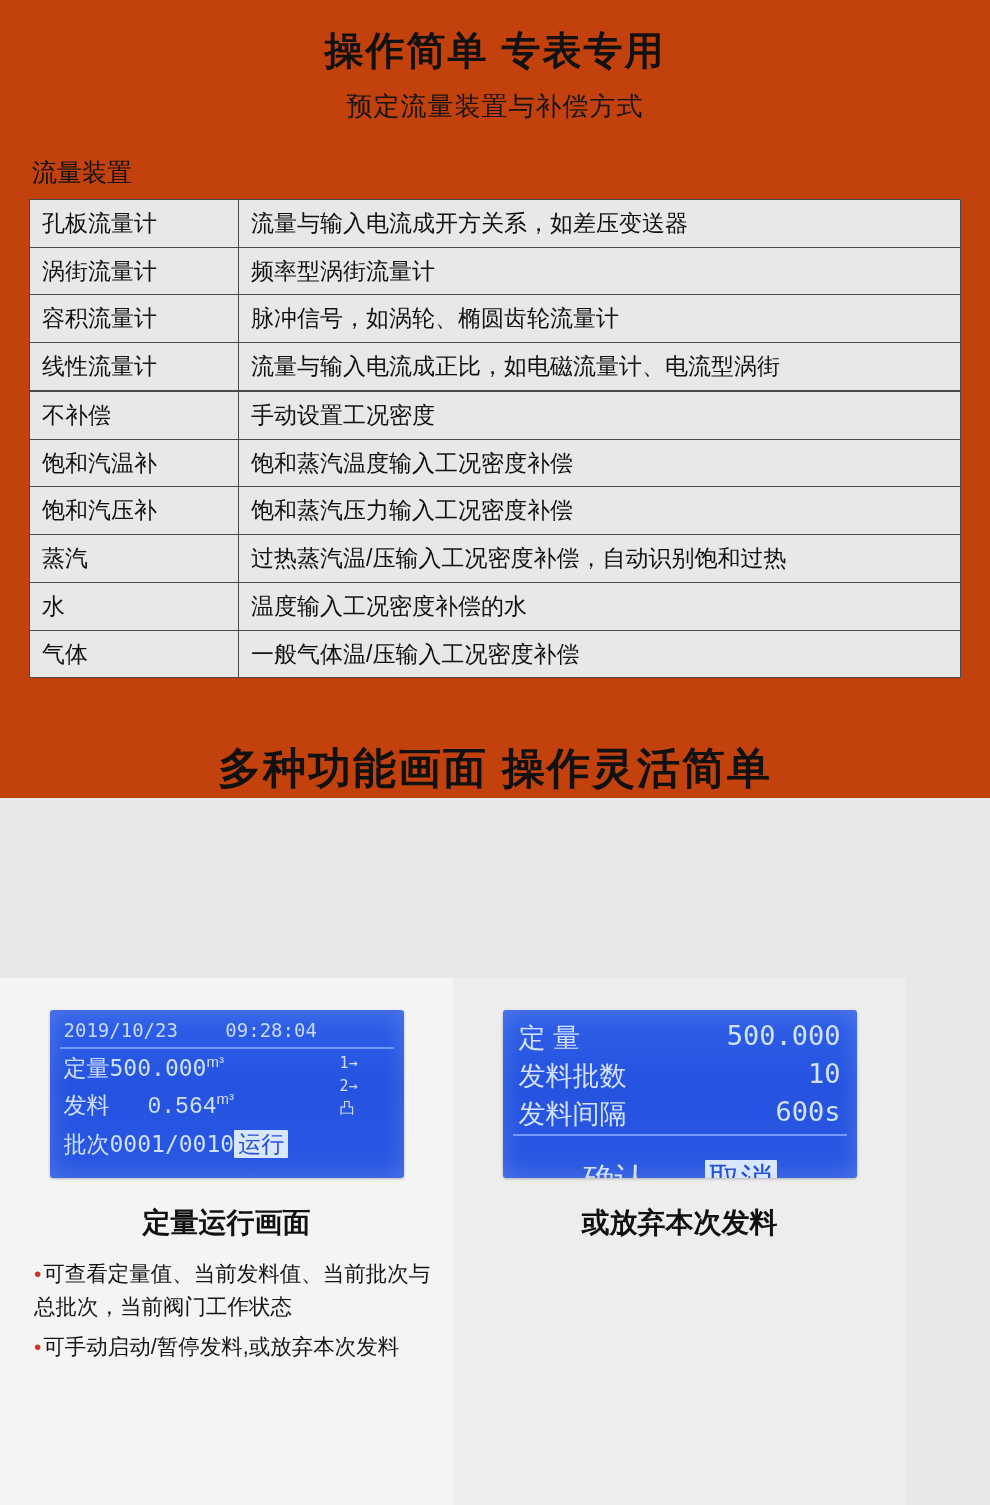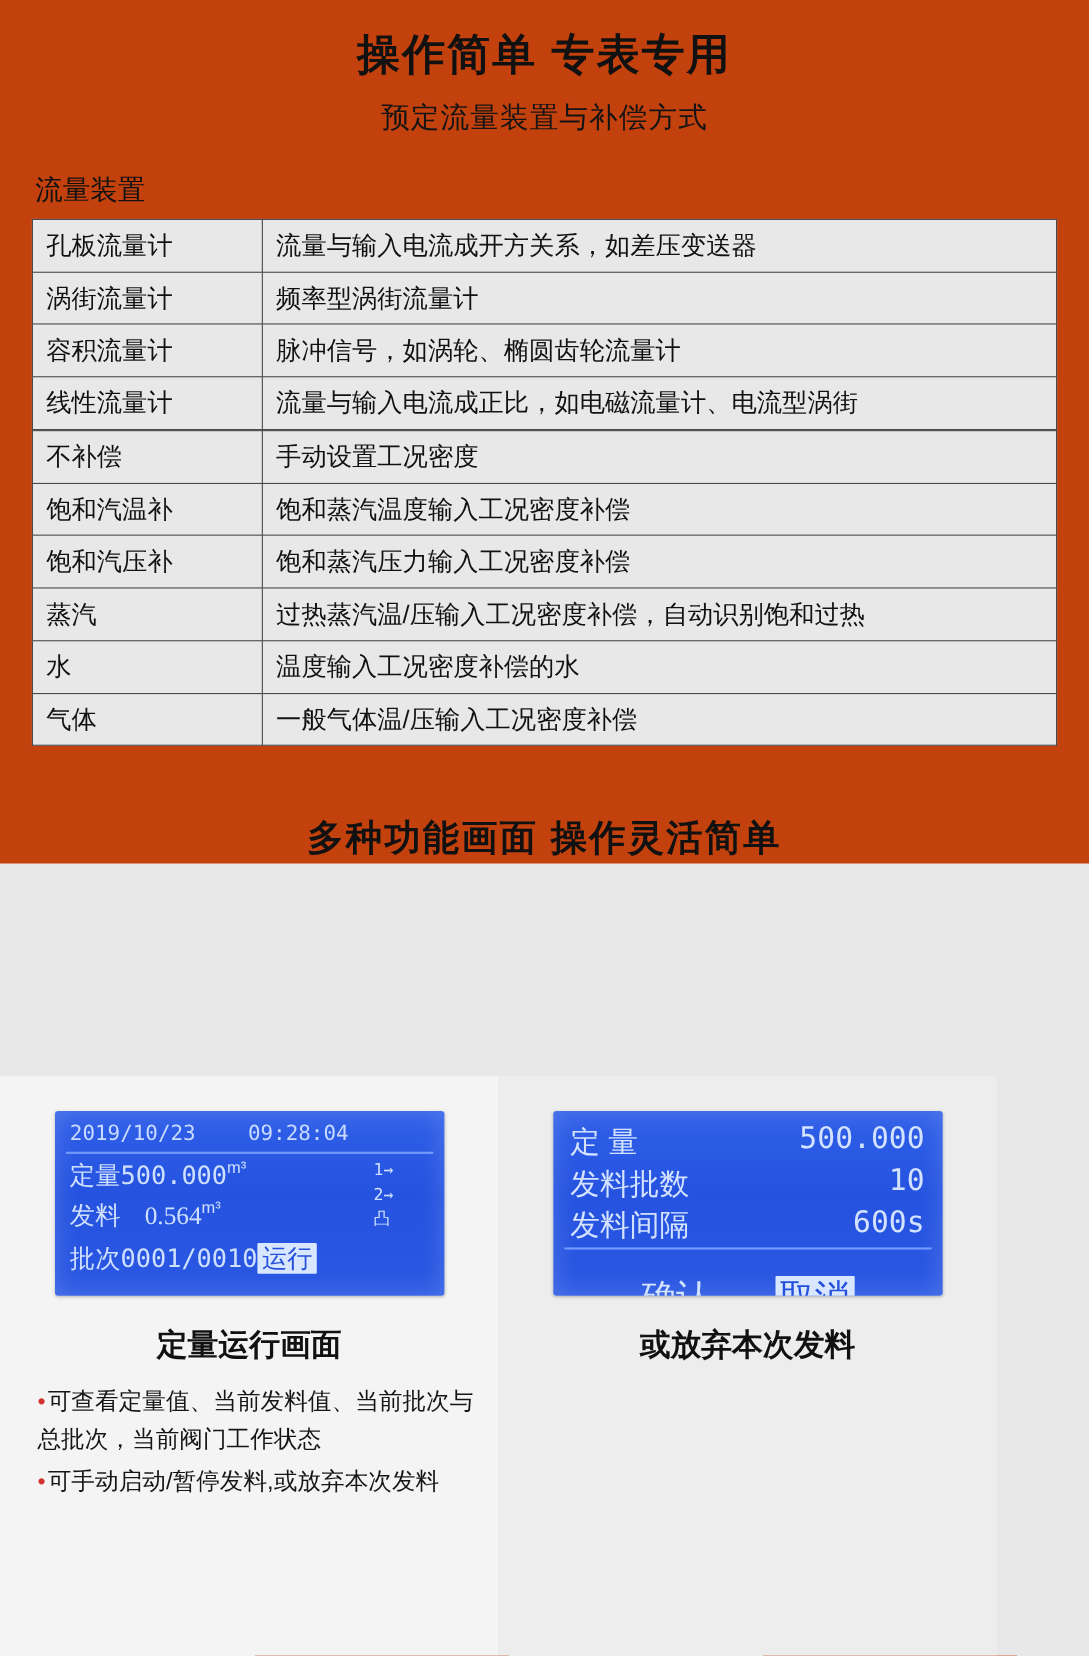--- a/index.html
+++ b/index.html
@@ -65,21 +65,21 @@
   }
   table.spec td.c1 {
     width: 186px;
   }
   table.comp td.c1 {
     width: 186px;
   }
   
   .mid-title {
     text-align: center;
-    font-size: 33px;
+    font-size: 43px;
     font-weight: bold;
     letter-spacing: 2px;
     margin-top: 62px;
     margin-bottom: 18px;
     color: #111;
   }
   
   .bottom {
     position: absolute;
     left: 0;
@@ -146,22 +146,22 @@
   }
   .lcd-l-row3 {
     position: absolute;
     left: 14px;
     top: 80px;
     font-size: 23px;
     color: #cfe0ff;
     font-family: "Liberation Sans", sans-serif;
   }
   .lcd-l-row3 .num {
-    font-family: Liberation Serif, serif;
-    margin-left: 22px;
+    font-family: Liberation Mono, monospace;
+    margin-left: 38px;
   }
   .lcd-l-row4 {
     position: absolute;
     left: 14px;
     top: 119px;
     font-size: 23px;
     color: #cfe0ff;
     font-family: "Liberation Sans", sans-serif;
   }
   .lcd-l-row4 .num {

